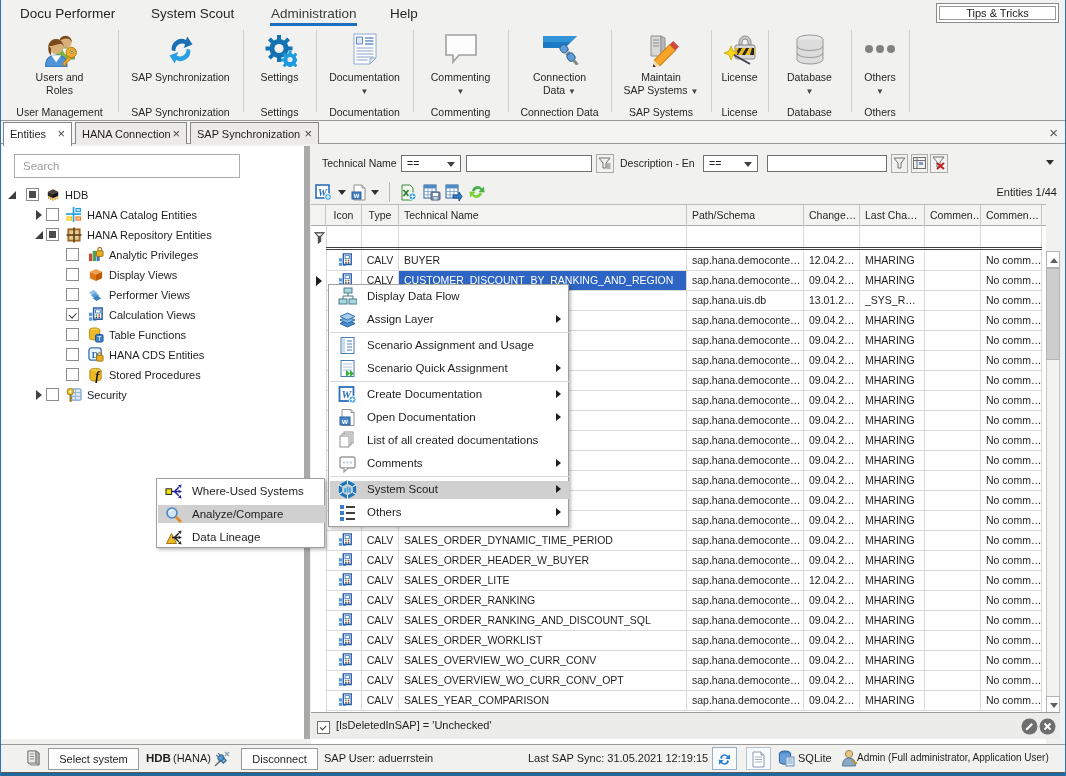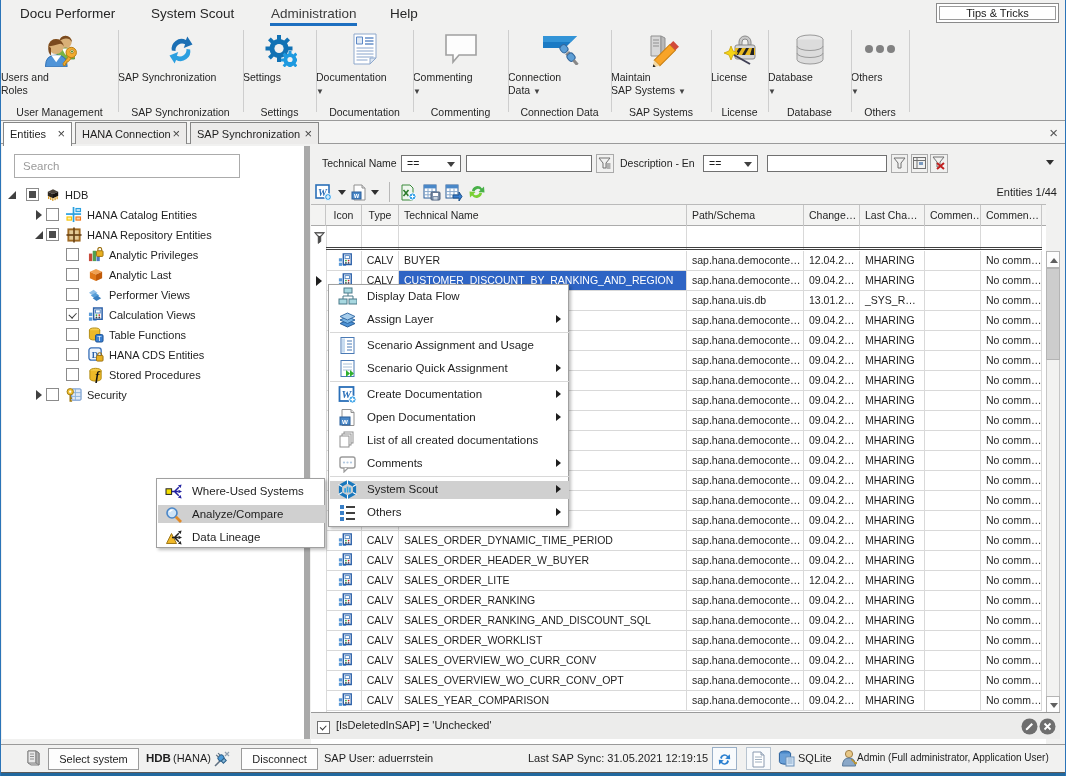--- a/index.html
+++ b/index.html
@@ -15,21 +15,21 @@
 #madm { position:absolute; left:269px; top:23px; width:87px; height:3px; background:#1d6fc0; }
 #tips { position:absolute; left:935px; top:3px; width:123px; height:20px; background:#fff;
   border:1px solid #8a8a8a; box-shadow:inset 0 0 0 2px #fff, inset 0 0 0 3px #9a9a9a;
   font-size:11px; color:#1a1a1a; text-align:center; line-height:19px; }
 
 
 #ribbon { position:absolute; left:0; top:28px; width:1064px; height:93px; background:#f1f1f0; border-bottom:1px solid #9a9a9a; }
 .rgroup { position:absolute; top:0; height:92px; }
 .gsep { position:absolute; top:2px; height:82px; width:1px; background:#cecece; }
 .ricon { position:absolute; top:5px; left:0; right:0; margin:auto; }
-.rlabel { position:absolute; top:43px; left:0; width:100%; text-align:left; font-size:10.5px; color:#262626; line-height:13px; }
+.rlabel { position:absolute; top:43px; left:0; width:100%; text-align:center; font-size:10.5px; color:#262626; line-height:13px; }
 .rgname { position:absolute; top:78px; left:0; width:100%; text-align:center; font-size:10.5px; color:#262626; }
 .rdrop { font-size:8px; color:#444; }
 
 
 #tabbar { position:absolute; left:0; top:121px; width:1064px; height:23px; background:#f4f4f3; border-bottom:1px solid #9a9a9a; }
 .tab { position:absolute; top:1px; height:22px; background:#ecebea; border:1px solid #868686; border-bottom:none; font-size:11px; color:#1e1e1e; padding:5px 0 0 6px; white-space:nowrap; overflow:hidden; }
 .tab .x { position:absolute; right:6px; top:3px; color:#444; font-size:13px; }
 #tab1 { left:2px; width:69px; background:#fff; height:24px; z-index:3; }
 #tab2 { left:74px; width:112px; }
 #tab3 { left:189px; width:129px; }
@@ -317,21 +317,21 @@
       <div class="trow" style="left:107px;top:99px;">Analytic Privileges</div>
       <div class="tcb" style="left:64px;top:102px;"></div>
       <svg class="ticon" style="left:86px;top:101px;" width="17" height="17" viewBox="0 0 17 17">
         <rect x="1" y="7" width="3.5" height="8" fill="#c84a3a"></rect>
         <rect x="5" y="4" width="3.5" height="11" fill="#52a052"></rect>
         <rect x="9" y="9" width="3.5" height="6" fill="#4a78c0"></rect>
         <rect x="9" y="4" width="7" height="6" rx="1" fill="#e8b020" stroke="#9a7010"></rect>
         <path d="M10.5 4 v-1.5 a2 2 0 0 1 4 0 V4" fill="none" stroke="#9a7010" stroke-width="1.2"></path>
       </svg>
 
-      <div class="trow" style="left:107px;top:119px;">Analytic Last</div>
+      <div class="trow" style="left:107px;top:119px;">Display Views</div>
       <div class="tcb" style="left:64px;top:122px;"></div>
       <svg class="ticon" style="left:86px;top:121px;" width="17" height="17" viewBox="0 0 17 17">
         <path d="M2 5 L8.5 2 15 5 8.5 8 z" fill="#f0a050"></path>
         <path d="M2 5 L8.5 8 8.5 15 2 12 z" fill="#e07818"></path>
         <path d="M15 5 L8.5 8 8.5 15 15 12 z" fill="#c05a08"></path>
       </svg>
 
       <div class="trow" style="left:107px;top:139px;">Performer Views</div>
       <div class="tcb" style="left:64px;top:142px;"></div>
       <svg class="ticon" style="left:86px;top:141px;" width="17" height="17" viewBox="0 0 17 17">

